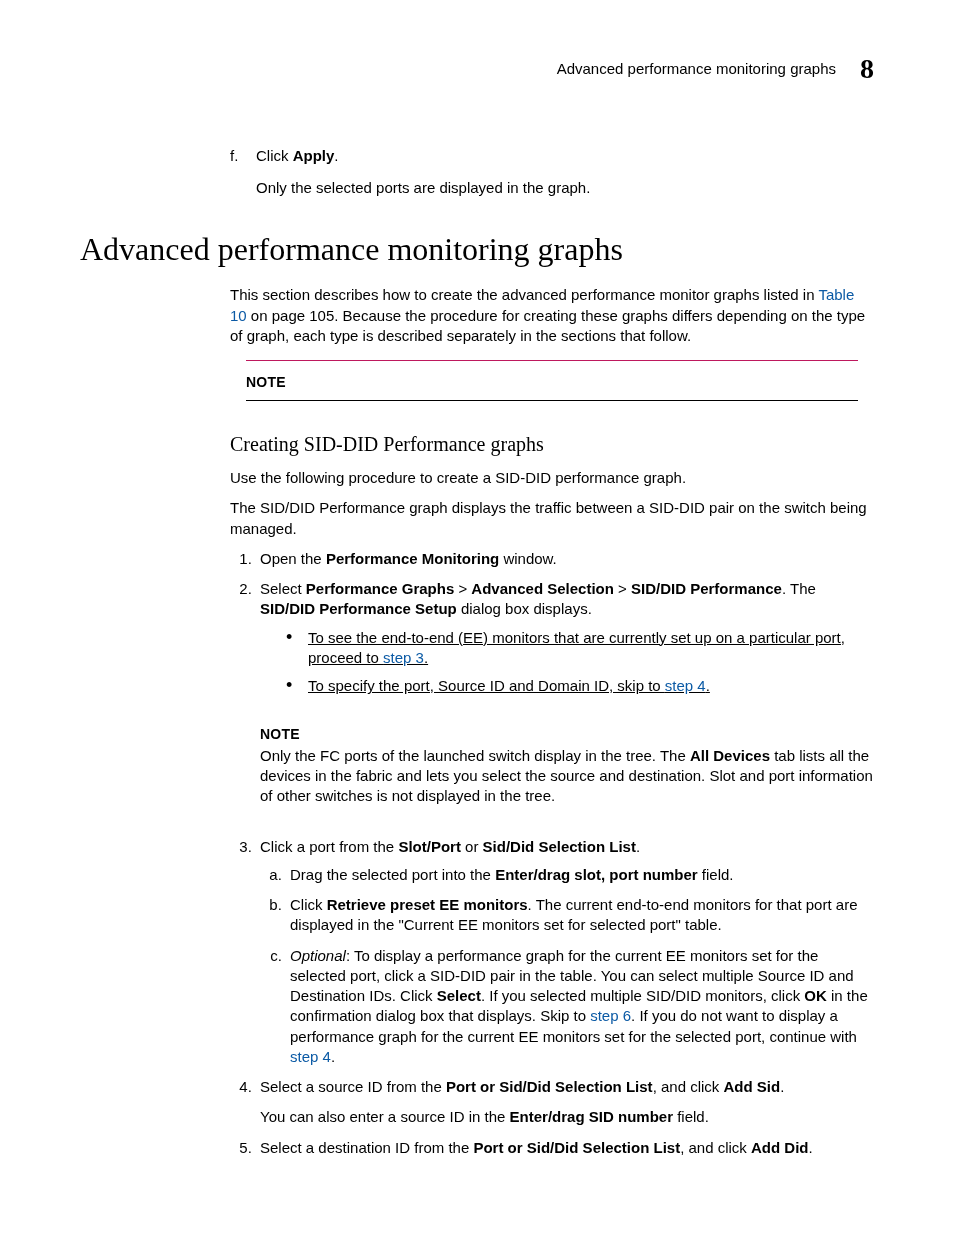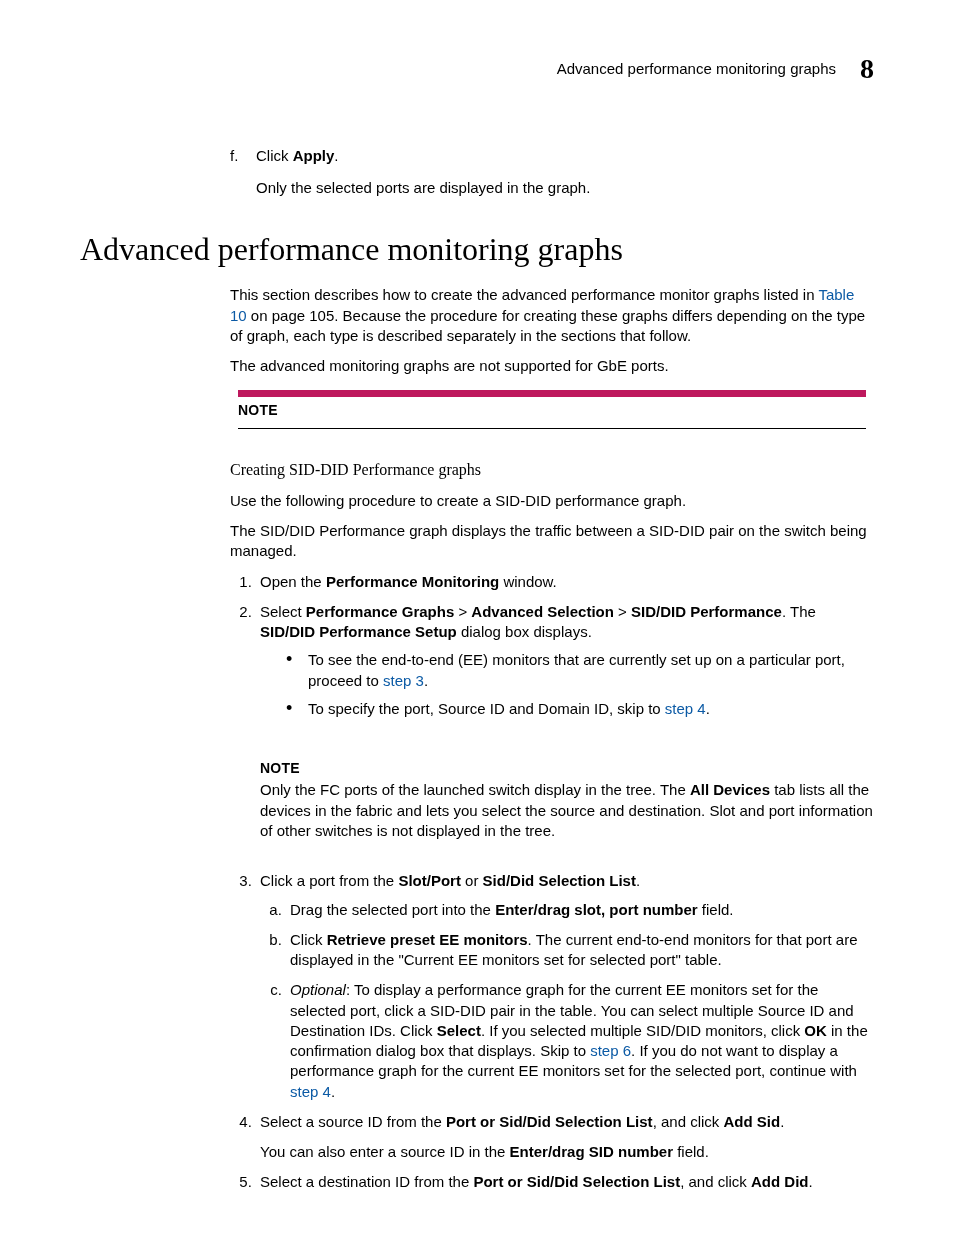--- a/index.html
+++ b/index.html
@@ -42,61 +42,62 @@
   }
   h1.section {
     font-family: Georgia, 'Times New Roman', serif;
     font-weight: normal;
     font-size: 32px;
     margin: 30px 0 14px 0;
   }
   h2.subsection {
     font-family: Georgia, 'Times New Roman', serif;
     font-weight: normal;
-    font-size: 16px;
+    font-size: 20px;
     margin: 30px 0 10px 0;
   }
   p {
     margin: 10px 0;
   }
   .bold { font-weight: bold; }
   .italic { font-style: italic; }
   .link { color: #0B5AA5; }
   ol.num, ol.alpha {
     margin: 8px 0 8px 0;
     padding-left: 26px;
   }
   ol.num > li, ol.alpha > li {
     margin-bottom: 10px;
     padding-left: 4px;
   }
   ol.alpha { list-style-type: lower-alpha; }
   ul.bullets {
     list-style: none;
-    margin: 8px 0 20px 0;
+    margin: 8px 0 8px 0;
     padding-left: 26px;
+    text-decoration: underline;
   }
   ul.bullets > li {
     position: relative;
     padding-left: 22px;
     margin-bottom: 8px;
   }
   ul.bullets > li::before {
     content: "•";
     position: absolute;
     left: 0;
     top: 0;
     font-size: 18px;
     line-height: 1;
   }
   .note-block {
-    border-top: 7px solid #be185d;
+    border-top: 1px solid #be185d;
     border-bottom: 1px solid #000;
-    padding: 4px 0 6px 0;
-    margin: 14px 8px;
+    padding: 12px 0 6px 0;
+    margin: 14px 16px;
   }
   .note-label {
     font-family: Arial, Helvetica, sans-serif;
     font-weight: bold;
     font-size: 14px;
     margin-bottom: 2px;
     letter-spacing: 0.2px;
   }
   .sub-alpha {
     margin-left: 18px;
@@ -127,21 +128,20 @@
     </div>
     <div class="indent-text" style="margin-left:26px;">Only the selected ports are displayed in the graph.</div>
   </div>
 
   <h1 class="section full">Advanced performance monitoring graphs</h1>
 
   <div class="content">
     <p>
       <span>This section describes how to create the advanced performance monitor graphs listed in </span><span class="link">Table 10</span><span> on page 105. Because the procedure for creating these graphs differs depending on the type of graph, each type is described separately in the sections that follow.</span>
     </p>
-    <p>The advanced monitoring graphs are not supported for GbE ports.</p>
 
     <div class="note-block">
       <div class="note-label">NOTE</div>
     </div>
 
     <h2 class="subsection">Creating SID-DID Performance graphs</h2>
 
     <p>Use the following procedure to create a SID-DID performance graph.</p>
     <p>The SID/DID Performance graph displays the traffic between a SID-DID pair on the switch being managed.</p>
 

